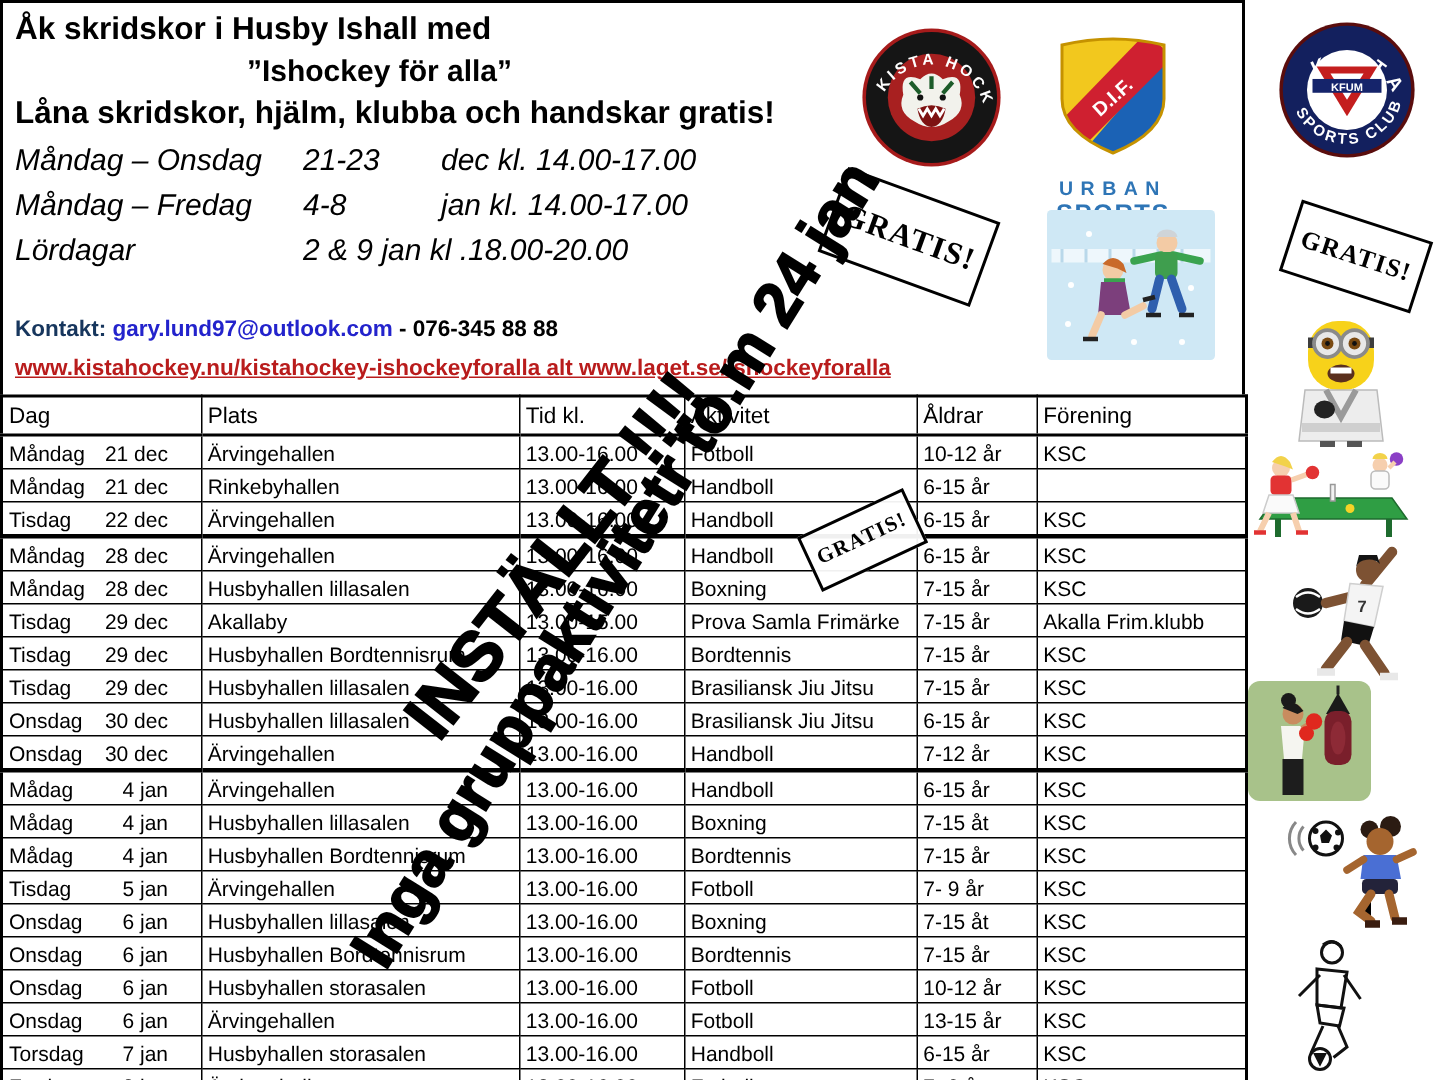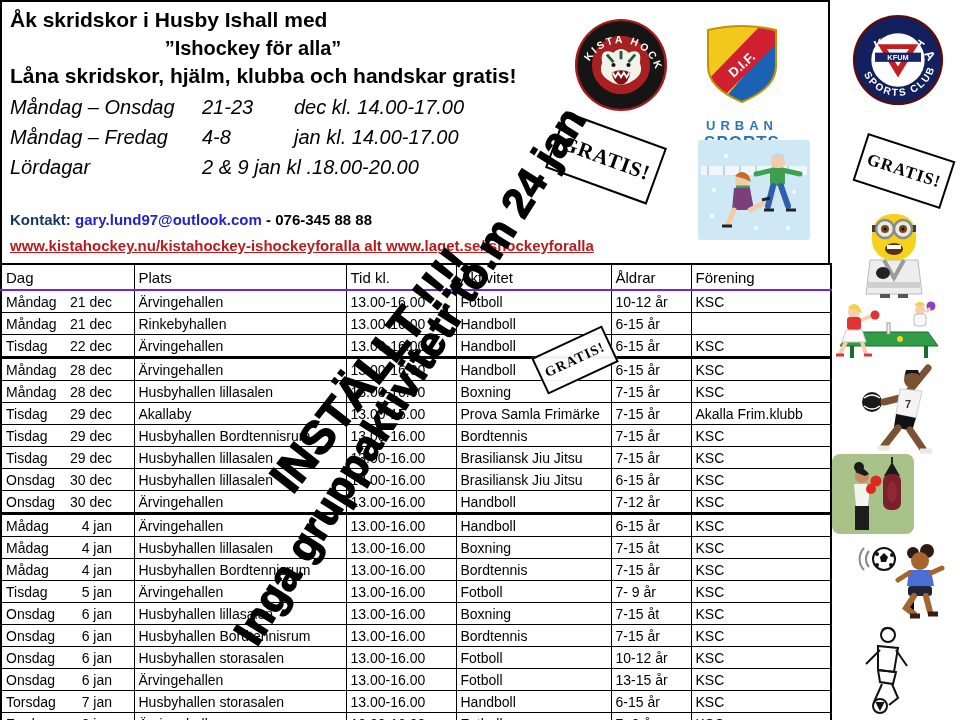--- a/index.html
+++ b/index.html
@@ -22,21 +22,21 @@
   .contact-email { color:#2323cc; text-decoration:none; }
   .links-line { position:absolute; left:10px; top:237px; font-size:15px; font-weight:bold;
                 color:#b91c1c; text-decoration:underline; white-space:nowrap; }
 
   
   .table-wrap { position:absolute; left:0; top:263px; width:830px; }
   table { width:830px; height:457px; border-collapse:collapse; table-layout:fixed;
           font-size:14px; border:2px solid #000; background:#fff; }
   th, td { border:1px solid #000; padding:0 2px 0 4px; text-align:left; font-weight:normal;
            white-space:nowrap; overflow:hidden; height:21px; }
-  thead th { border-bottom:2px solid #6d28d9; font-size:15px; height:24px; }
+  thead th { border-bottom:2px solid #000000; font-size:15px; height:24px; }
   tr.thick-top td { border-top:3px solid #000; }
   .day-name { display:inline-block; width:60px; }
   .day-date { display:inline-block; width:46px; text-align:right; }
 
   
   .wm { position:absolute; z-index:60; font-weight:bold; white-space:nowrap; text-align:center;
         pointer-events:none; color:#000; -webkit-text-stroke:1.5px #000; }
   .wm1 { left:155px; top:343px; width:430px; font-size:46px; transform:rotate(-52deg); }
   .wm2 { left:80px;  top:352px; width:660px; font-size:42px; transform:rotate(-58deg); }
 

